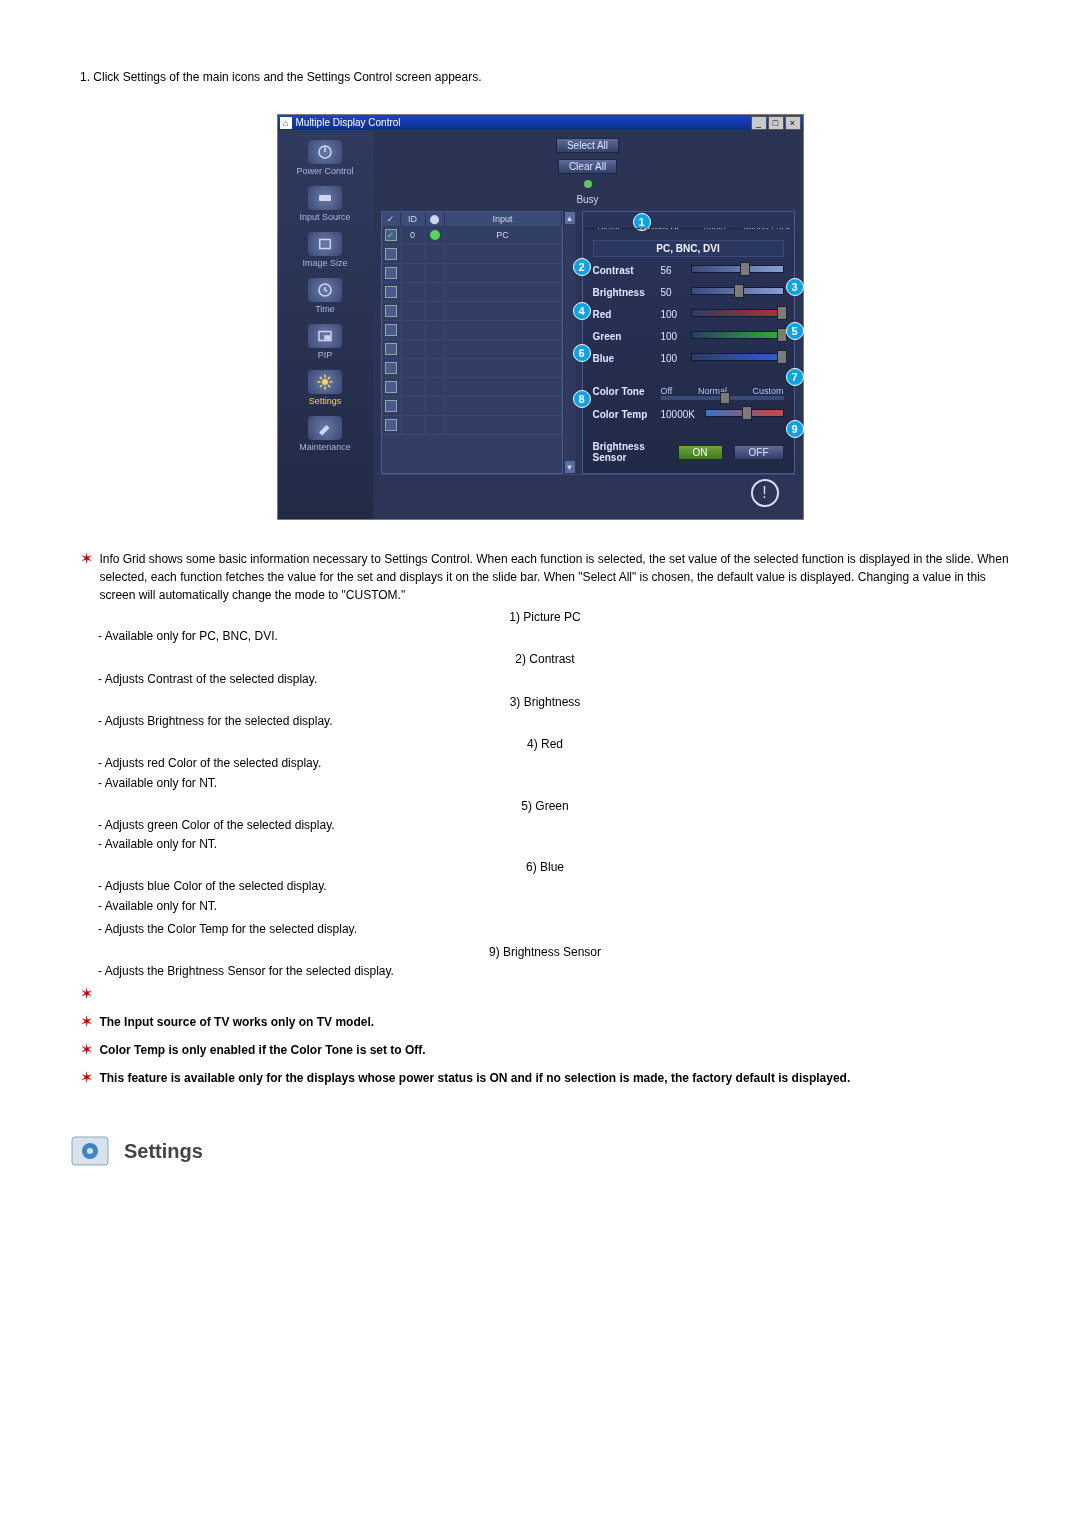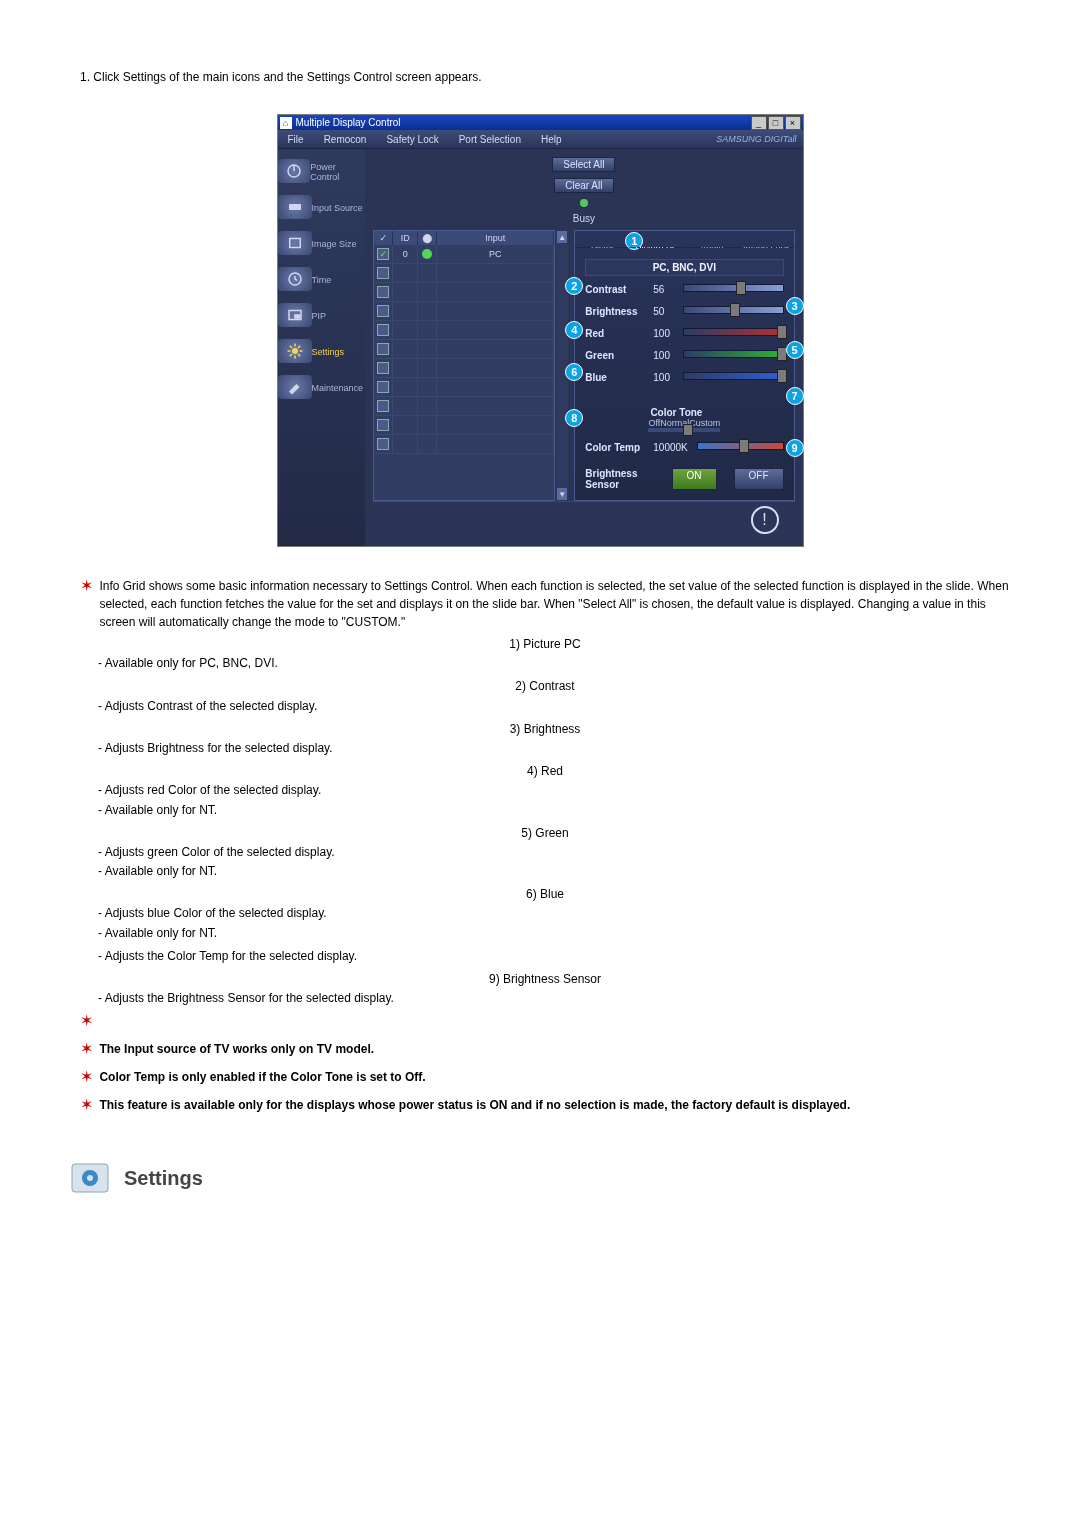--- a/index.html
+++ b/index.html
@@ -60,21 +60,21 @@
     display: flex;
     background: #2b3454;
   }
   
   .sidebar {
     width: 95px;
     background: linear-gradient(180deg,#2f3a5e,#222a46);
     padding: 10px 0;
   }
   .sb-item {
-    display: flex; flex-direction: row; align-items: center;
+    display: flex; flex-direction: column; align-items: center;
     margin-bottom: 10px;
     font-size: 9px; color: #aab6de;
   }
   .sb-item.active { color: #f4d45a; }
   .sb-icon {
     width: 34px; height: 24px; border-radius: 4px;
     background: radial-gradient(circle,#6a7aa8,#3a4872);
     margin-bottom: 2px;
     display:flex; align-items:center; justify-content:center;
   }
@@ -154,26 +154,26 @@
     flex:1; height:6px; border:1px solid #111a33; position:relative;
     background:linear-gradient(90deg,#2d3c64,#b33030);
   }
   .track.g{ background:linear-gradient(90deg,#2d3c64,#2fb330);}
   .track.b{ background:linear-gradient(90deg,#2d3c64,#2f5fd6);}
   .track.n{ background:linear-gradient(90deg,#3a4a78,#8a9ed8);}
   .thumb{
     position:absolute; top:-4px; width:8px; height:12px;
     background:#7b7b7b; border:1px solid #222;
   }
-  .tone-row{ display:flex; align-items:center; height:20px; margin:15px 0;flex-direction:column;}
+  .tone-row{ display:flex; align-items:center; height:20px; margin:8px 0;}
   .tone-row .lab{ width:68px; font-weight:bold; color:#dfe6ff;}
   .tone-opts{ flex:1; display:flex; justify-content:space-between; color:#b8c4ea; font-size:9px; position:relative;}
   .tone-track{ position:absolute; left:0; right:0; top:10px; height:4px; background:#3a4a78;}
   .tone-thumb{ position:absolute; top:6px; width:8px; height:10px; background:#7b7b7b; border:1px solid #222;}
-  .sensor-row{ display:flex; gap:17px; margin-top:6px;}
+  .sensor-row{ display:flex; align-items:center; gap:11px; margin-top:12px;}
   .sensor-row .lab{ font-weight:bold; color:#dfe6ff;}
   .pill{
     padding:1px 14px; border:1px solid #1c2544;
     background:linear-gradient(180deg,#5d6c98,#32406a); color:#dbe3ff; font-size:10px;
   }
   .pill.active{ background:linear-gradient(180deg,#6fa43d,#3e7a1e); color:#fff;}
   
   .call{
     position:absolute; width:16px; height:16px; border-radius:50%;
     background:#0aa3e6; color:#fff; font-weight:bold; font-size:11px;
@@ -216,28 +216,20 @@
   <div class="intro">1.  Click Settings of the main icons and the Settings Control screen appears.</div>
 
   <div class="shot">
     <div class="titlebar">
       <span class="icon">⌂</span>
       <span>Multiple Display Control</span>
       <span class="spacer"></span>
       <span class="winbtn">_</span>
       <span class="winbtn">□</span>
       <span class="winbtn">×</span>
-    </div>
-    <div class="menubar">
-      <span>File</span>
-      <span>Remocon</span>
-      <span>Safety Lock</span>
-      <span>Port Selection</span>
-      <span>Help</span>
-      <span class="brand">SAMSUNG DIGITall</span>
     </div>
 
     <div class="body">
       <div class="sidebar">
         <div class="sb-item">
           <div class="sb-icon">
               <svg viewBox="0 0 24 24" fill="#cfd7ef">
                 <circle cx="12" cy="12" r="8" fill="none" stroke="#cfd7ef" stroke-width="2"></circle>
                 <rect x="11" y="4" width="2" height="8"></rect>
               </svg>

